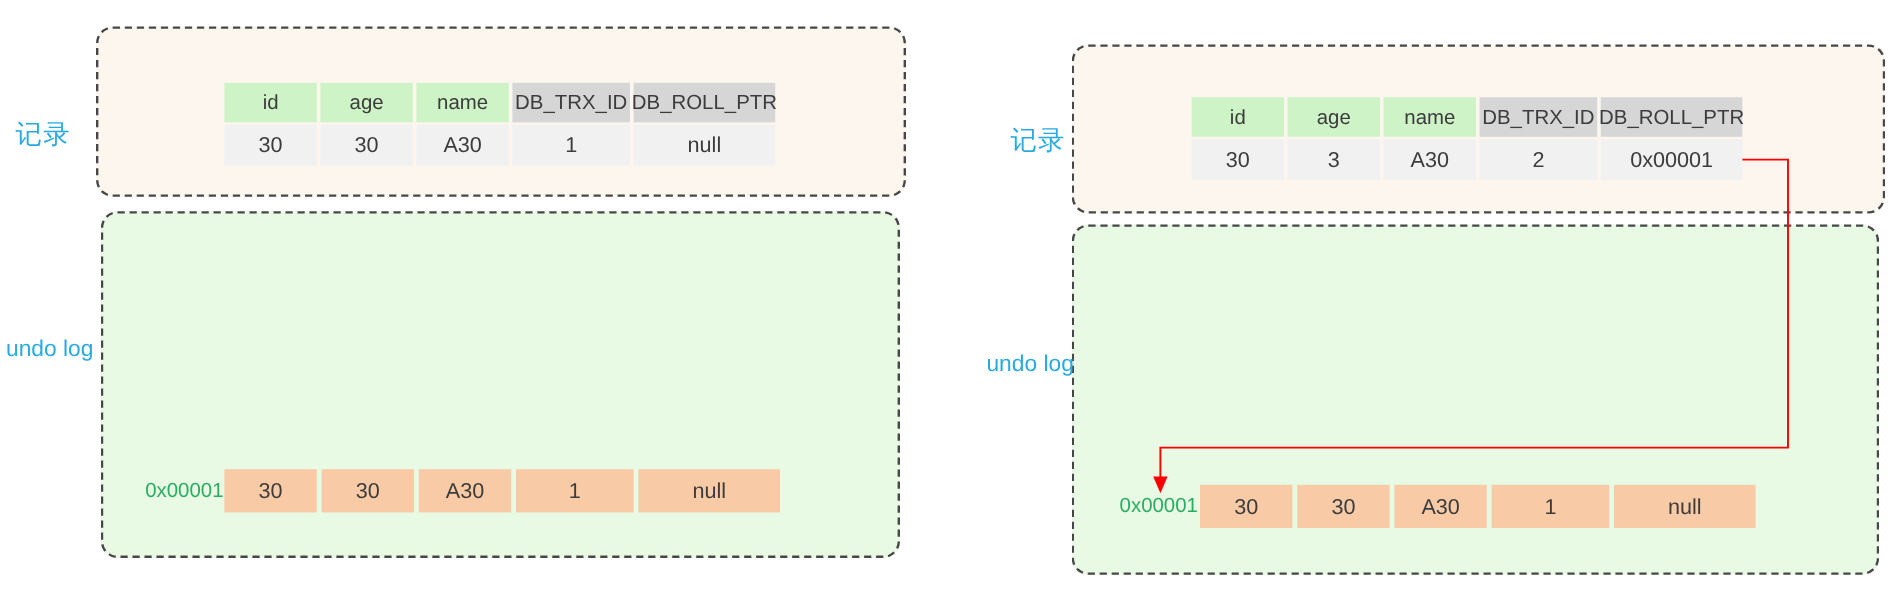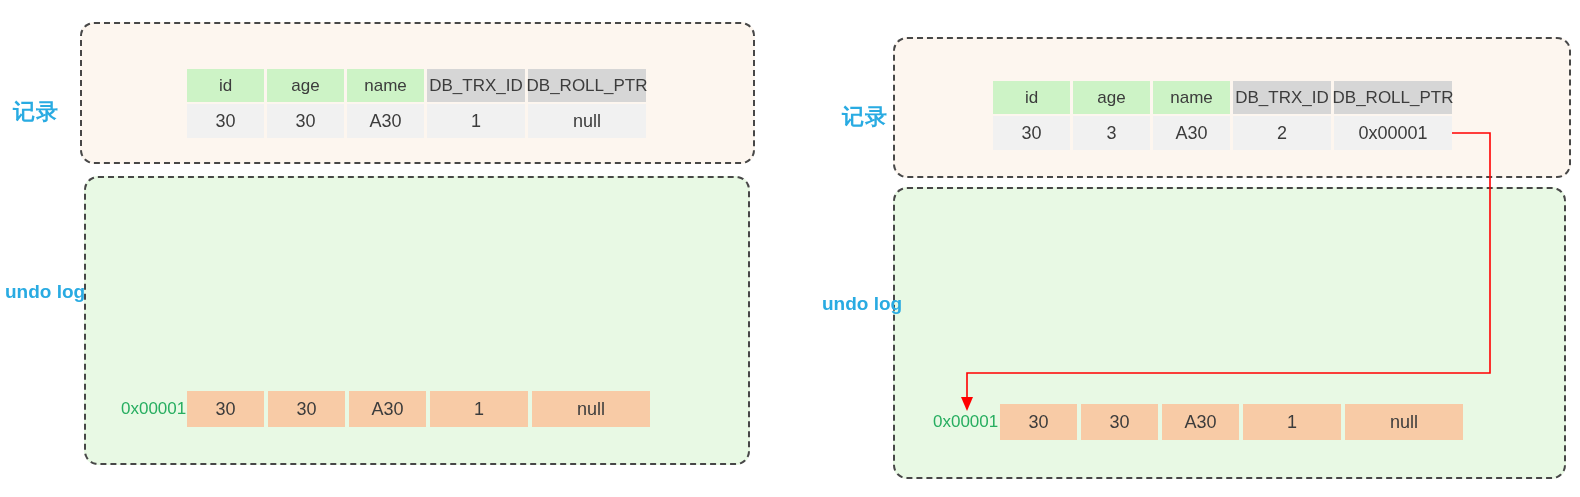--- a/index.html
+++ b/index.html
@@ -20,21 +20,21 @@
     border: 2px dashed #474747;
     border-radius: 14px;
     box-sizing: border-box;
   }
   .record-box { background: #fdf6ef; }
   .undo-box   { background: #e8f9e4; }
 
   .side-label {
     position: absolute;
     color: #29ABE2;
-    font-weight: bold;
+    font-weight: normal;
     white-space: nowrap;
     z-index: 3;
   }
   .record-label { font-size: 22px; letter-spacing: 1px; }
   .undo-label   { font-size: 19px; }
 
   .grid-table {
     position: absolute;
     display: grid;
     grid-template-columns: 77px 77px 77px 98px 118px;

